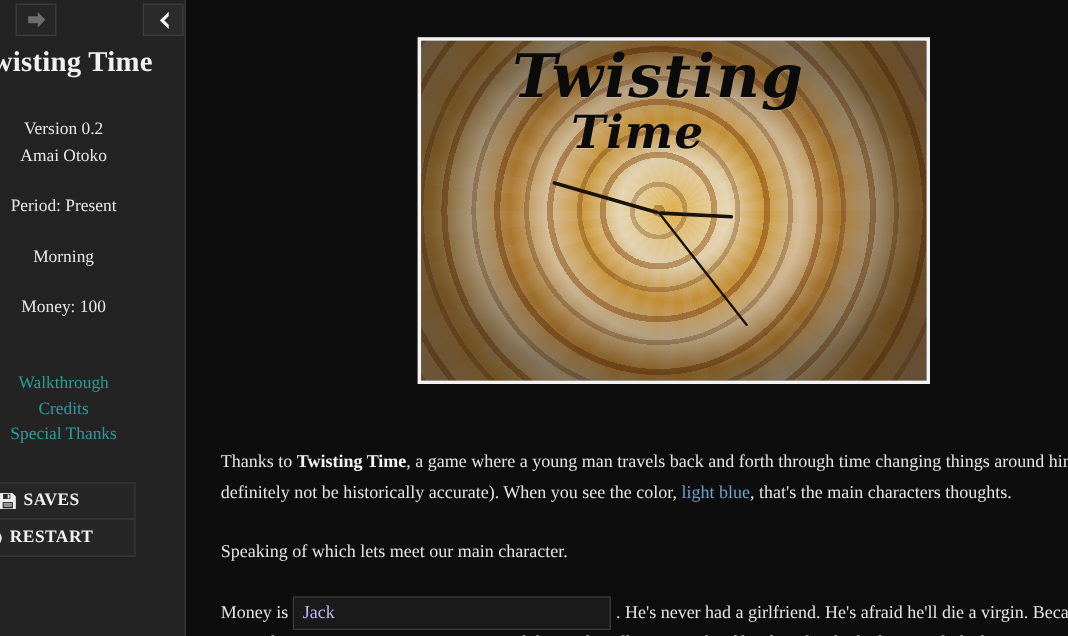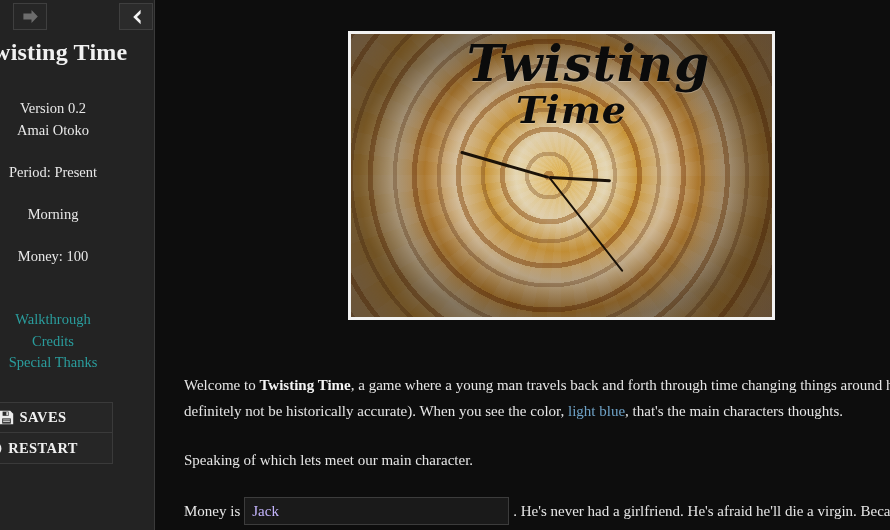--- a/index.html
+++ b/index.html
@@ -195,21 +195,20 @@
     text-align: center;
     font-family: "DejaVu Serif", "Liberation Serif", serif;
     font-style: italic;
     font-weight: bold;
     font-size: 50px;
     line-height: 52px;
     color: #0b0b0b;
     letter-spacing: 1px;
     text-shadow: 0 1px 0 rgba(255,255,255,.25);
     pointer-events: none;
-    margin-left: 40px;
   }
   #title-image .wordmark .l2 {
     display: block;
     font-size: 38px;
     margin-top: -6px;
     margin-left: -60px;
   }
   #title-image .wordmark .l1 { display: block; margin-left: -26px; }
 
   
@@ -316,21 +315,21 @@
           <div class="hand" style="width:92px; transform: rotate(196deg);"></div>
           <div class="hand" style="width:62px; transform: rotate(3deg);"></div>
           <div class="hand" style="width:120px; height:1.6px; transform: rotate(52deg);"></div>
         </div>
         <div class="wordmark">
           <span class="l1">Twisting</span>
           <span class="l2">Time</span>
         </div>
       </div>
 
-      <div class="para" id="para-1"><span>Welcome to </span><span class="b">Twisting Time</span><span>, a game where a young man travels back and forth through time changing things around him (And</span></div>
+      <div class="para" id="para-1"><span>Thanks to </span><span class="b">Twisting Time</span><span>, a game where a young man travels back and forth through time changing things around him (And</span></div>
 
       <div class="para" id="para-1b"><span>definitely not be historically accurate). When you see the color, </span><span class="lightblue">light blue</span><span>, that's the main characters thoughts.</span></div>
 
       <div class="para" id="para-2">Speaking of which lets meet our main character.</div>
 
       <div class="para" id="para-3">
           <span>Money is</span>
           <input id="name-input" type="text" placeholder="Enter name" value="Jack" style="">
           <span>. He's never had a girlfriend. He's afraid he'll die a virgin. Because, no</span>
         </div>

